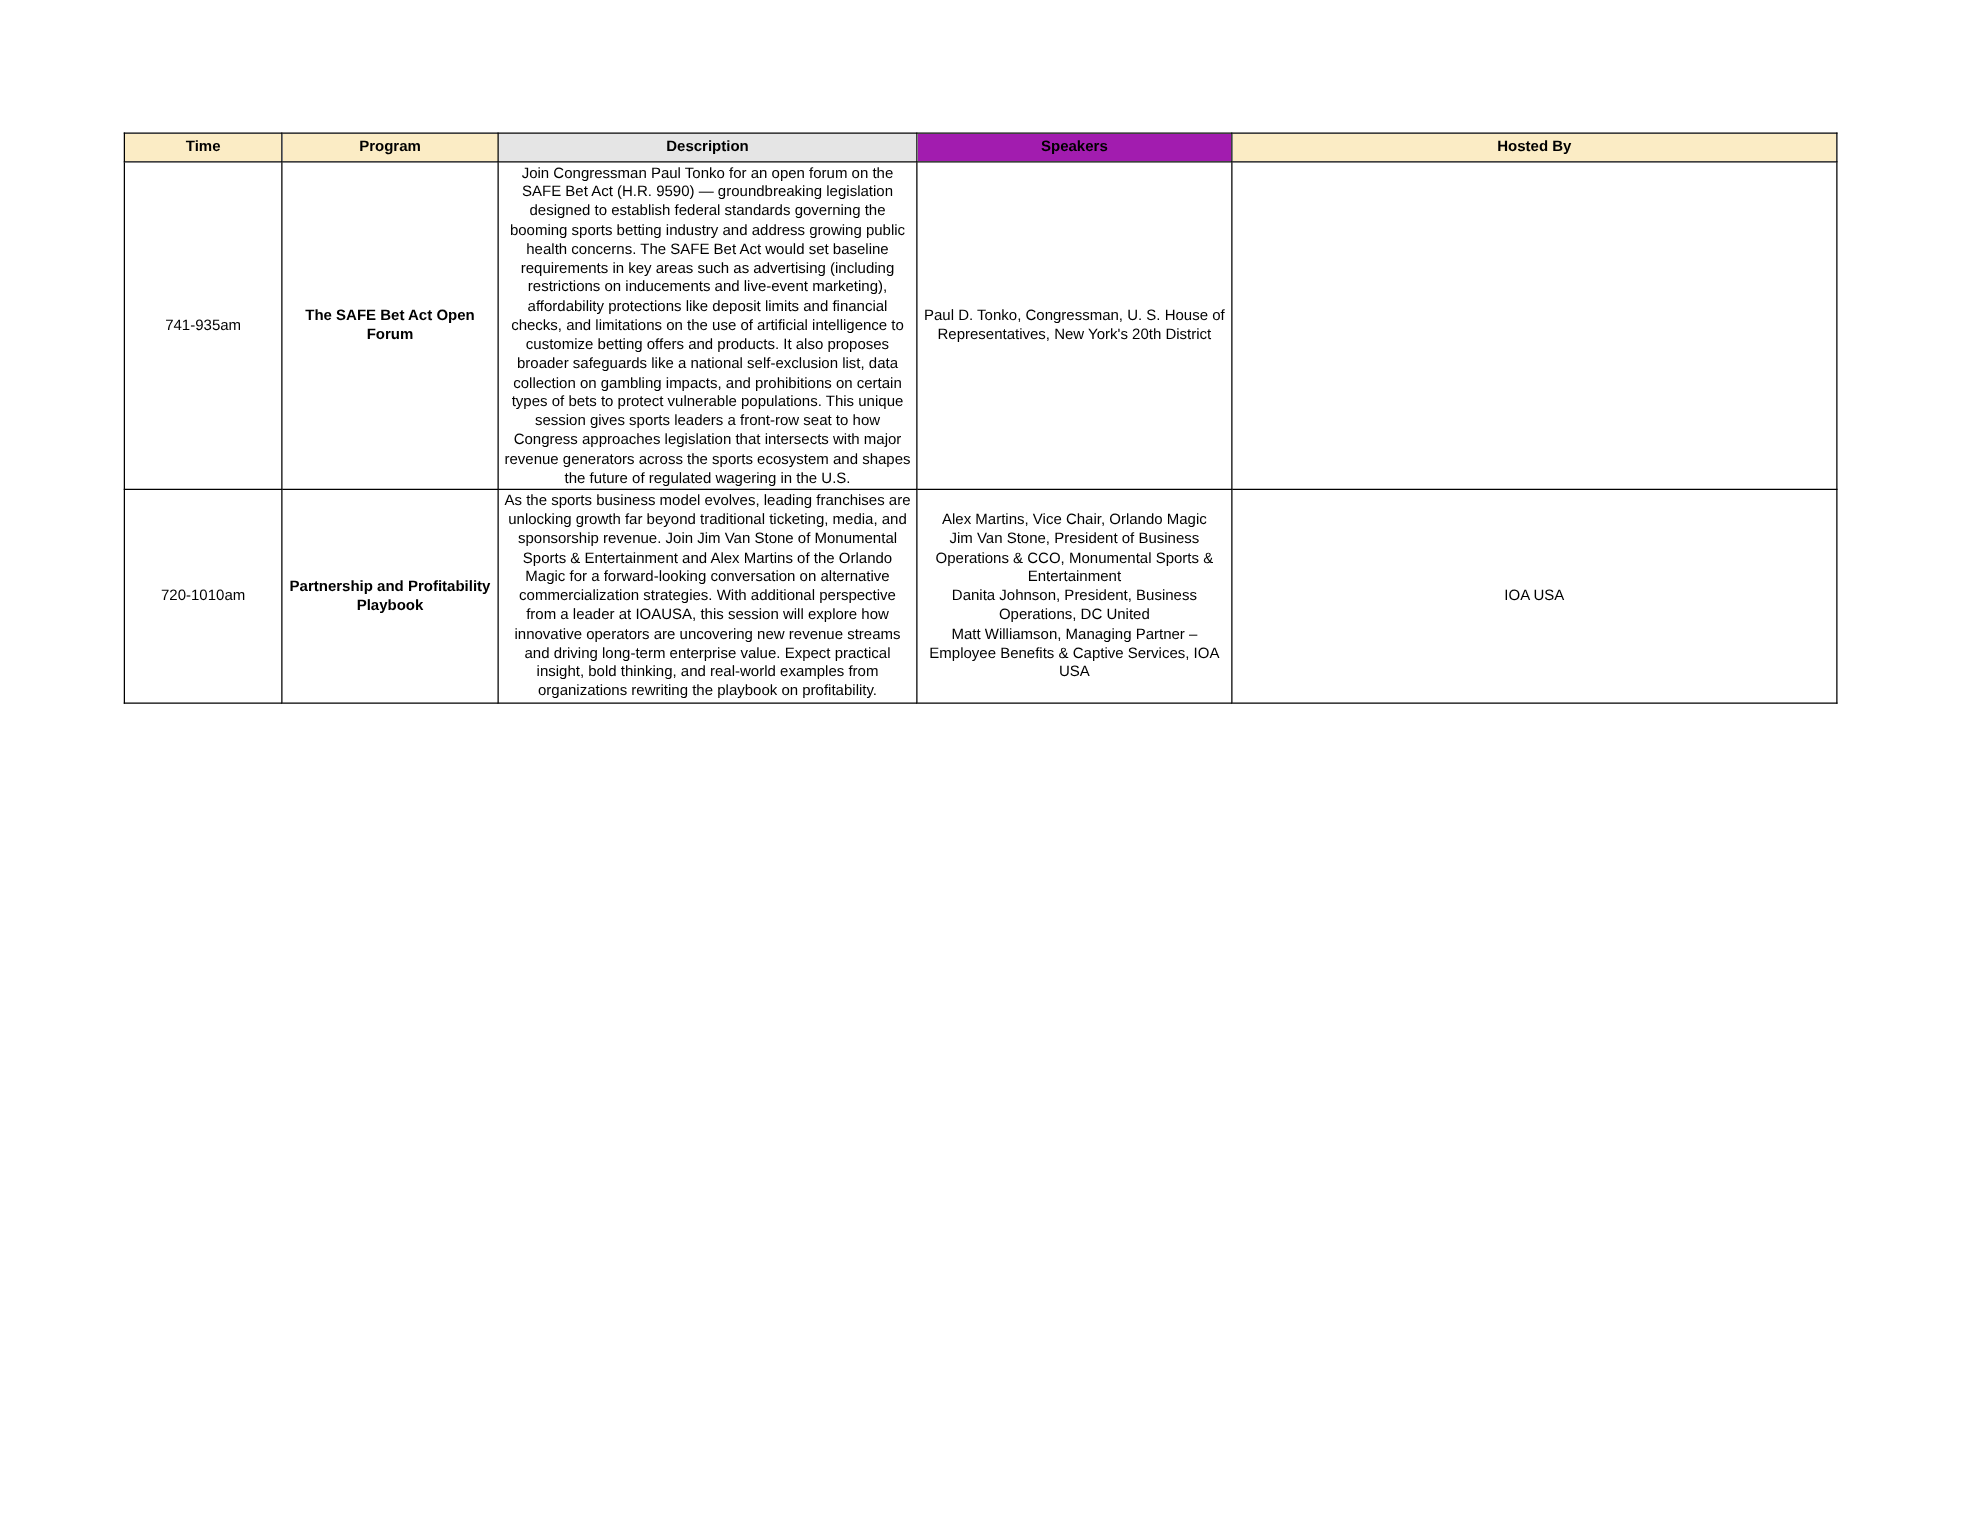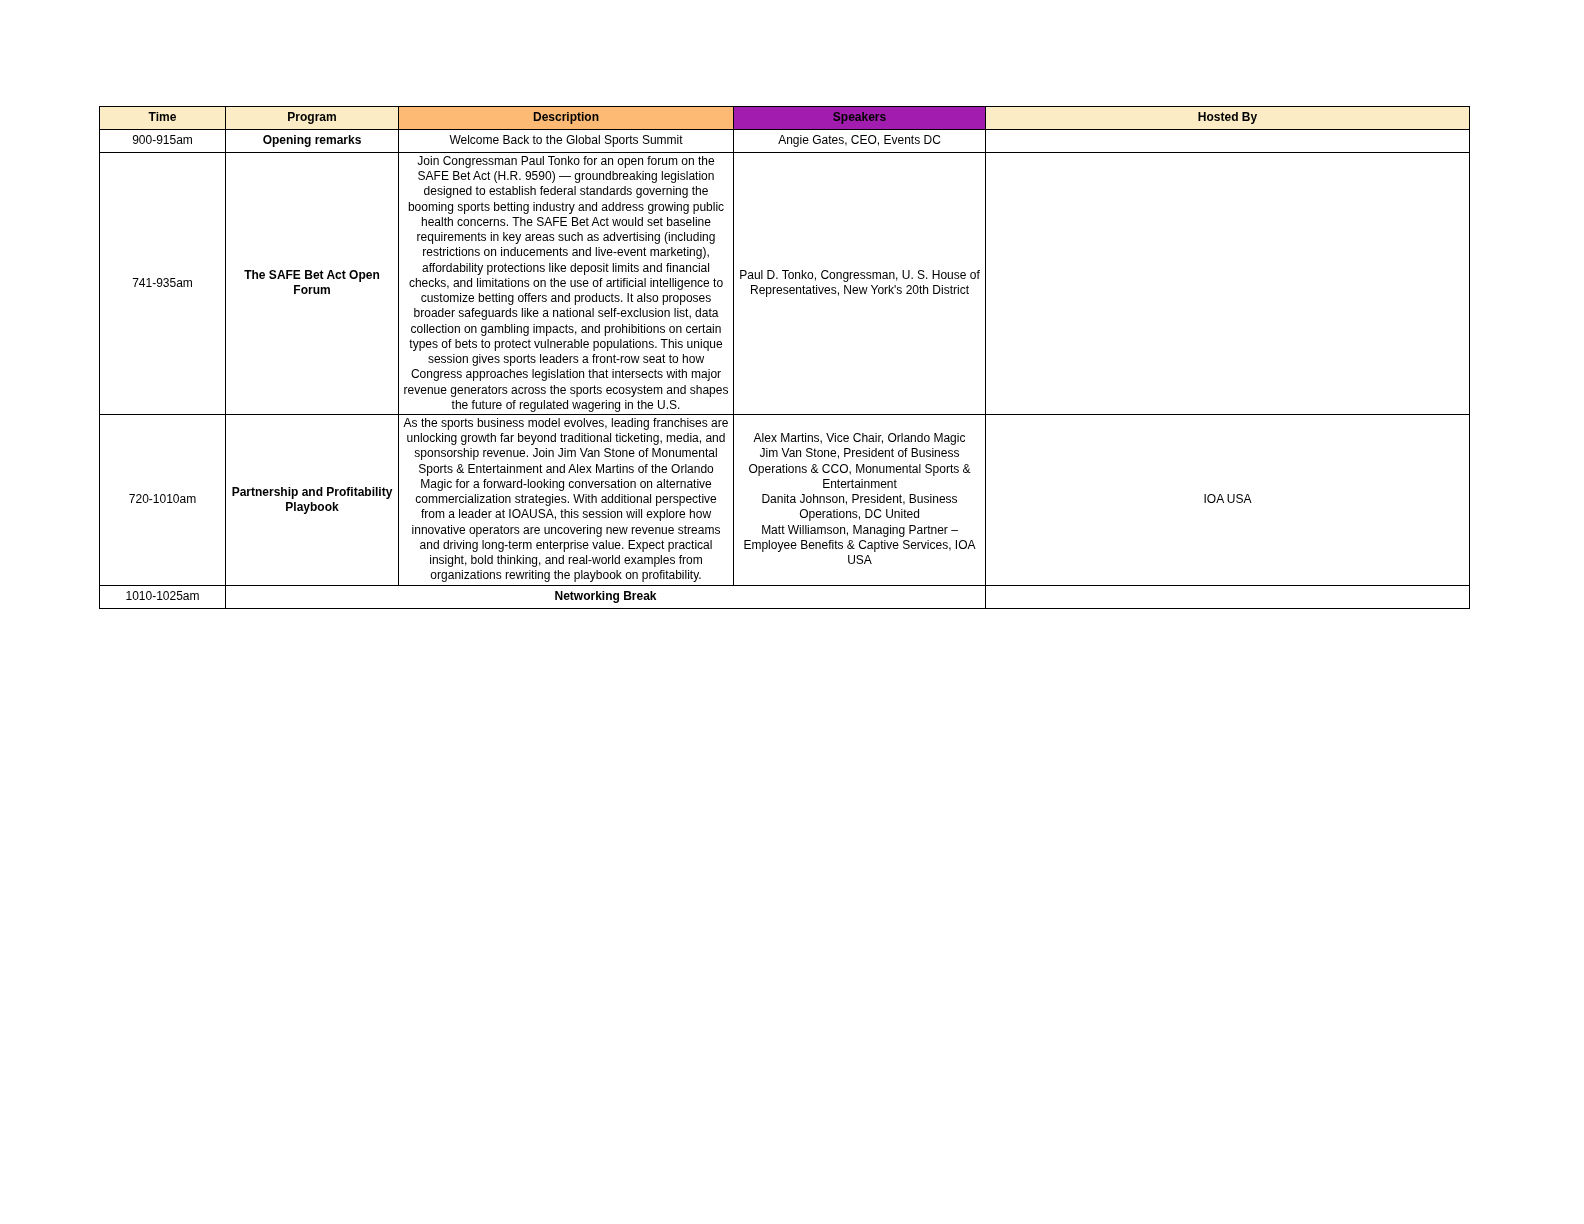--- a/index.html
+++ b/index.html
@@ -58,50 +58,38 @@
       <col class="c-time">
       <col class="c-program">
       <col class="c-desc">
       <col class="c-speakers">
       <col class="c-hosted">
     </colgroup>
     <thead>
       <tr>
         <th class="hdr" style="background: rgb(251, 236, 197);">Time</th>
         <th class="hdr" style="background: rgb(251, 236, 197);">Program</th>
-        <th class="hdr" style="background: #fdba74; margin-left: 32px;">Description</th>
+        <th class="hdr" style="background: #e5e5e5; margin-left: 32px;">Description</th>
         <th class="hdr" style="background: #a21caf;">Speakers</th>
         <th class="hdr" style="background: rgb(251, 236, 197);">Hosted By</th>
       </tr>
     </thead>
     <tbody>
-      <tr class="row-sm">
-        <td>900-915am</td>
-        <td class="bold">Opening remarks</td>
-        <td>Welcome Back to the Global Sports Summit</td>
-        <td>Angie Gates, CEO, Events DC</td>
-        <td></td>
-      </tr>
       <tr>
         <td>741-935am</td>
         <td class="bold">The SAFE Bet Act Open Forum</td>
         <td>Join Congressman Paul Tonko for an open forum on the SAFE Bet Act (H.R. 9590) — groundbreaking legislation designed to establish federal standards governing the booming sports betting industry and address growing public health concerns. The SAFE Bet Act would set baseline requirements in key areas such as advertising (including restrictions on inducements and live-event marketing), affordability protections like deposit limits and financial checks, and limitations on the use of artificial intelligence to customize betting offers and products. It also proposes broader safeguards like a national self-exclusion list, data collection on gambling impacts, and prohibitions on certain types of bets to protect vulnerable populations. This unique session gives sports leaders a front-row seat to how Congress approaches legislation that intersects with major revenue generators across the sports ecosystem and shapes the future of regulated wagering in the U.S.</td>
         <td>Paul D. Tonko, Congressman, U. S. House of Representatives, New York's 20th District</td>
         <td></td>
       </tr>
       <tr>
         <td>720-1010am</td>
         <td class="bold">Partnership and Profitability Playbook</td>
         <td>As the sports business model evolves, leading franchises are unlocking growth far beyond traditional ticketing, media, and sponsorship revenue. Join Jim Van Stone of Monumental Sports &amp; Entertainment and Alex Martins of the Orlando Magic for a forward-looking conversation on alternative commercialization strategies. With additional perspective from a leader at IOAUSA, this session will explore how innovative operators are uncovering new revenue streams and driving long-term enterprise value. Expect practical insight, bold thinking, and real-world examples from organizations rewriting the playbook on profitability.</td>
         <td class="pre">Alex Martins, Vice Chair, Orlando Magic
 Jim Van Stone, President of Business Operations &amp; CCO, Monumental Sports &amp; Entertainment
 Danita Johnson, President, Business Operations, DC United
 Matt Williamson, Managing Partner – Employee Benefits &amp; Captive Services, IOA USA</td>
         <td>IOA USA</td>
       </tr>
-      <tr class="row-sm">
-        <td>1010-1025am</td>
-        <td class="bold" colspan="3">Networking Break</td>
-        <td></td>
-      </tr>
     </tbody>
   </table>
 </div>
 
 </body></html>

